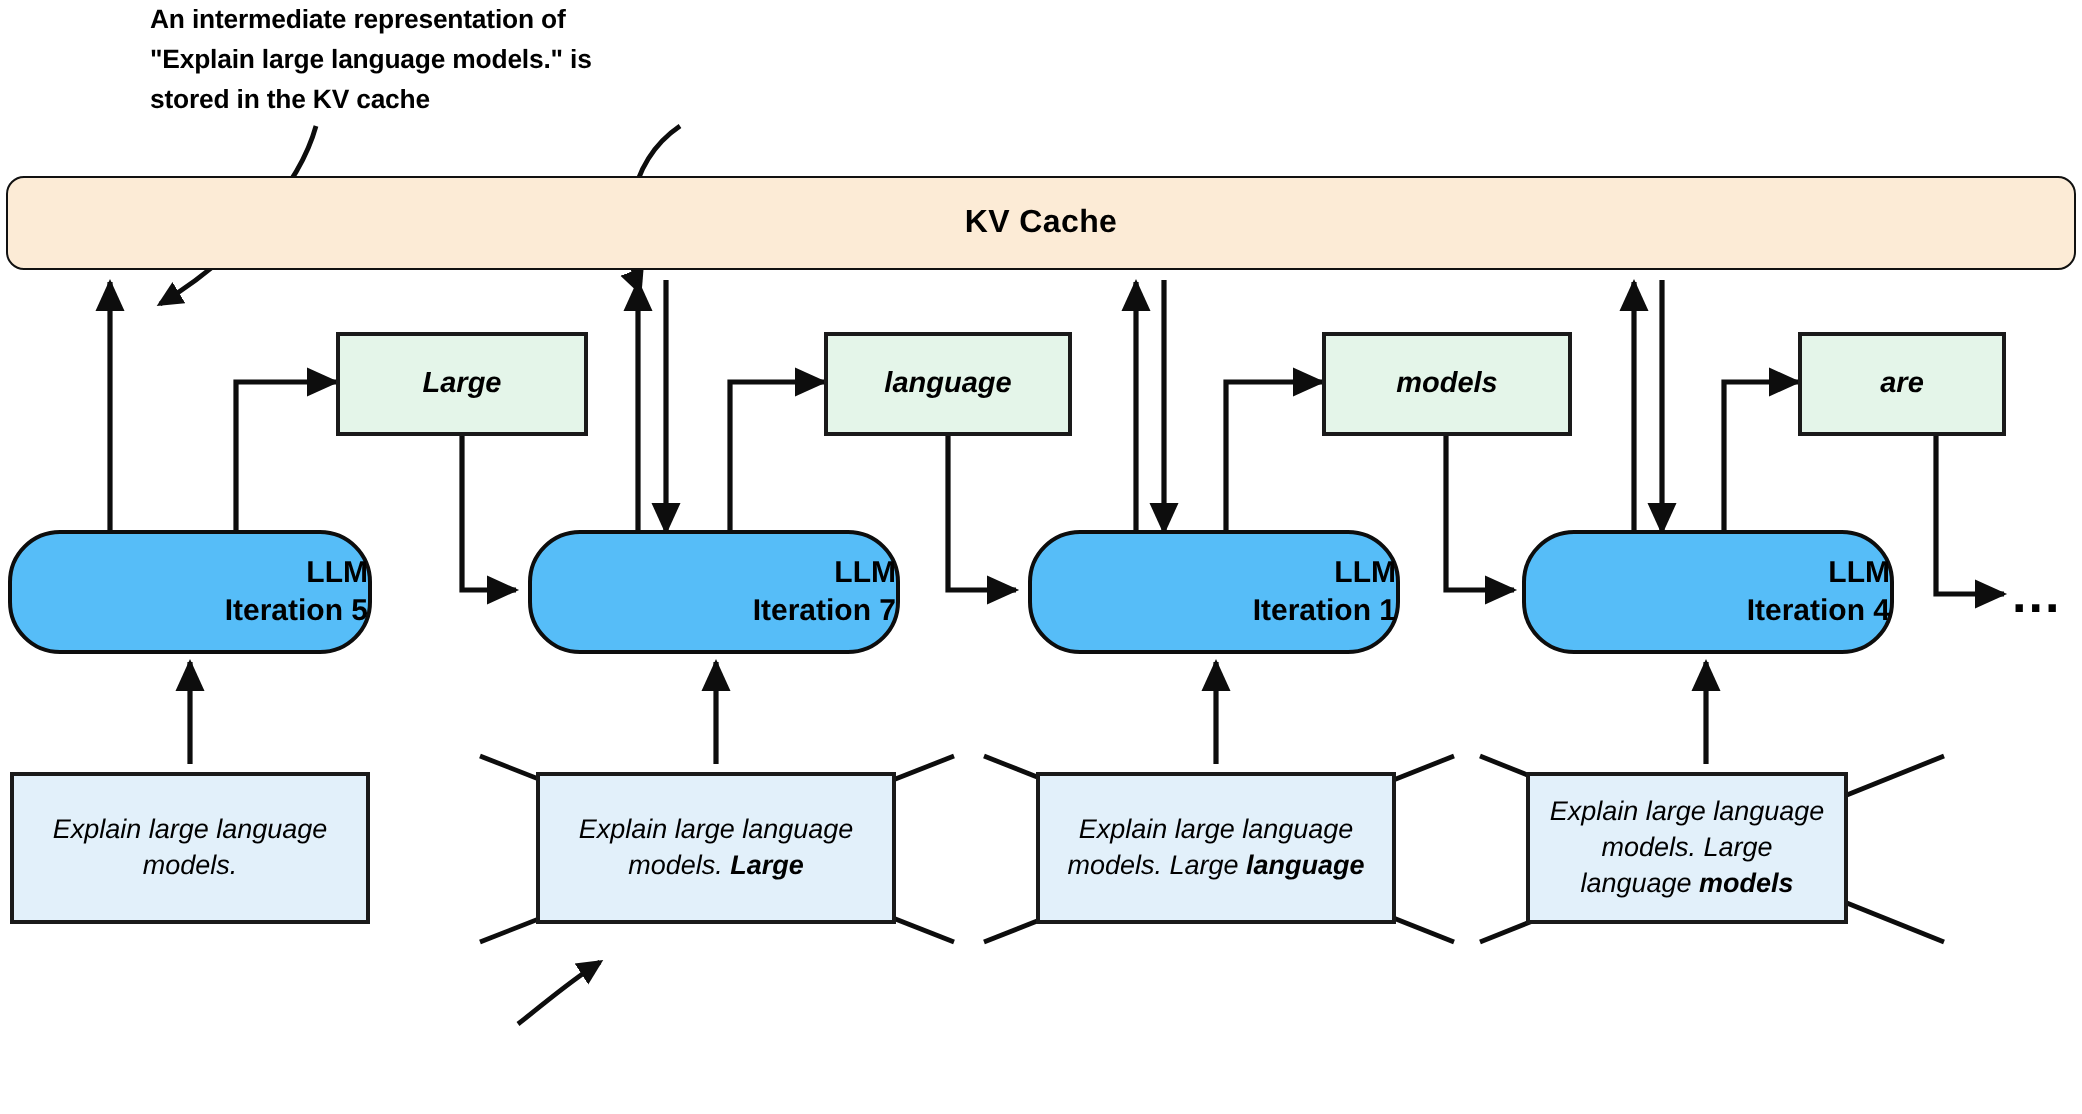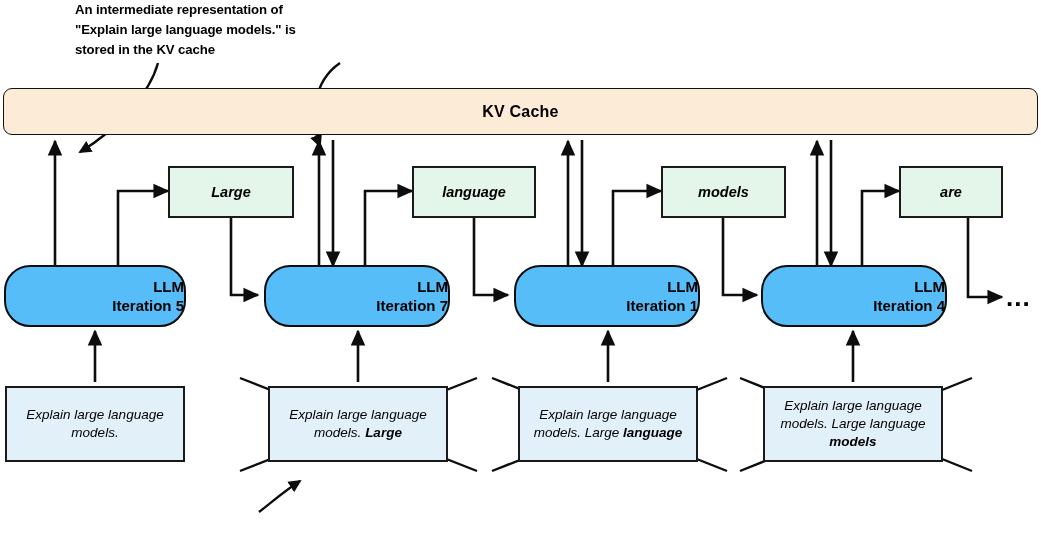--- a/index.html
+++ b/index.html
@@ -170,19 +170,19 @@
       <span>Explain large language models. </span><span class="tok">Large</span>
     </span>
   </div>
 
   <div class="node inputbox" style="left:518px;top:386px;width:180px;">
     <span>
       <span>Explain large language models. Large </span><span class="tok">language</span>
     </span>
   </div>
 
-  <div class="node inputbox" style="left:763px;top:386px;width:180px;">
+  <div class="node inputbox" style="left:763px;top:386px;width:161px;">
     <span>
       <span>Explain large language models. Large language </span><span class="tok">models</span>
     </span>
   </div>
 
 </div>
 
 </body></html>

